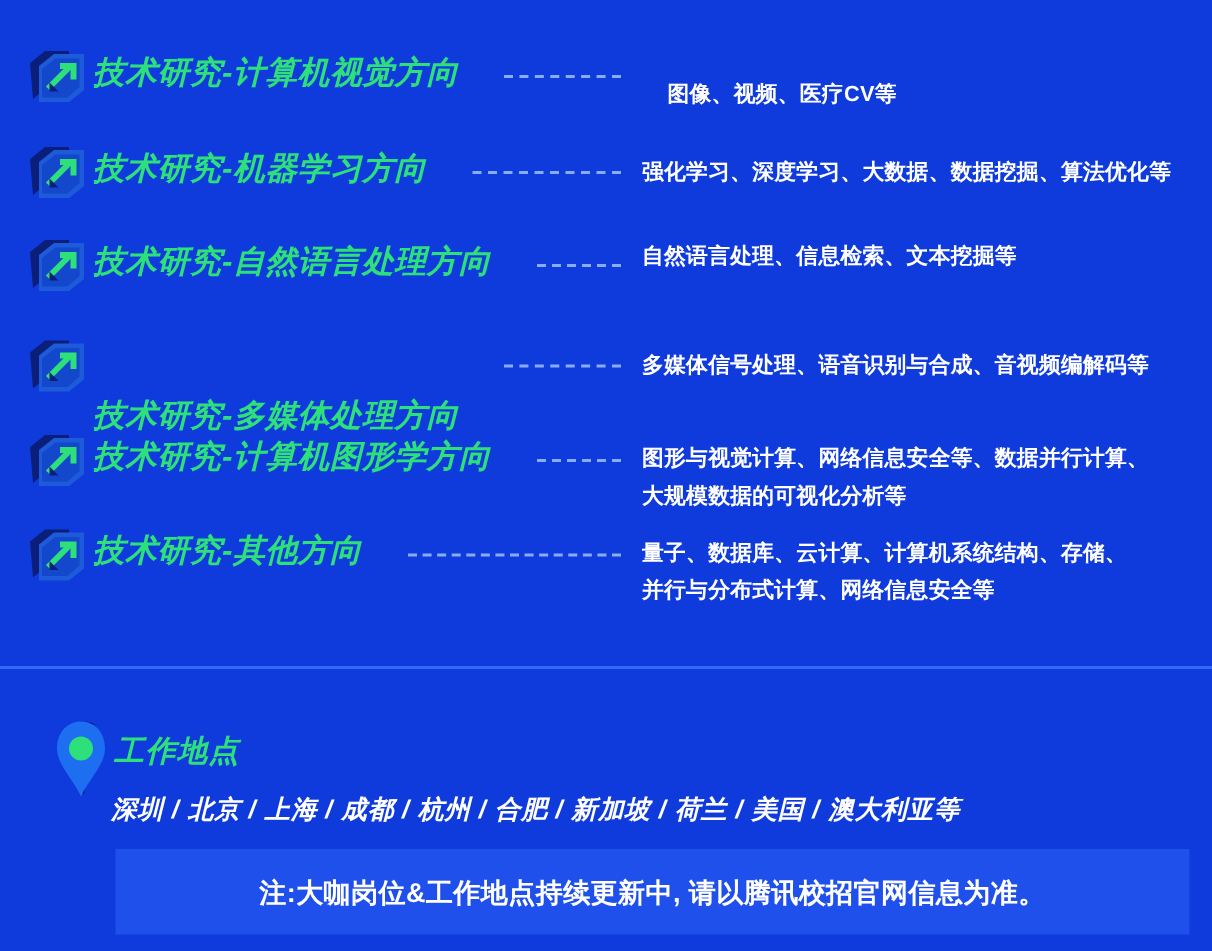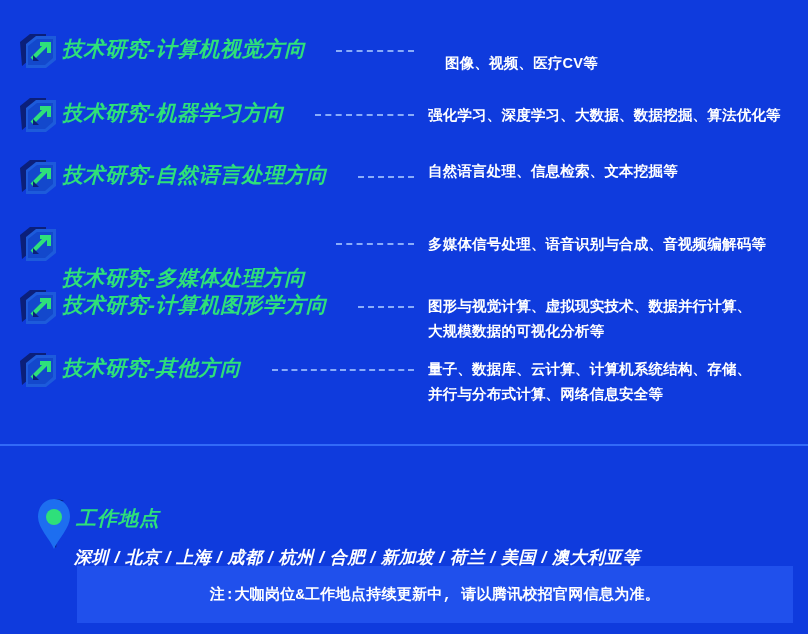--- a/index.html
+++ b/index.html
@@ -81,21 +81,21 @@
     width: 808px;
     height: 2px;
     background: #3f7bff;
     opacity: 0.75;
   }
 
   
   .location-block {
     position: absolute;
     left: 0;
-    top: 472px;
+    top: 454px;
     width: 808px;
     height: 110px;
   }
   .loc-icon {
     position: absolute;
     left: 26px;
     top: 24px;
     width: 52px;
     height: 56px;
   }
@@ -130,25 +130,24 @@
     top: 566px;
     width: 716px;
     height: 57px;
     background: #2050ec;
     display: flex;
     align-items: center;
     justify-content: center;
   }
   .note-text {
     color: #ffffff;
-    font-size: 15px;
+    font-size: 18px;
     font-weight: bold;
     letter-spacing: 0.3px;
     white-space: nowrap;
-    font-family: Liberation Mono, monospace;
   }
 </style>
 </head>
 <body>
 
 <div id="page">
 
   <div class="directions">
 
     <div class="dir-row" style="top:30px;">
@@ -230,21 +229,21 @@
           <path d="M10 14 L20 6 L40 6 L40 30 L30 38 L10 38 Z" fill="#1d5bdb"></path>
           <path d="M12 16 L21 9 L37 9 L37 28 L29 35 L12 35 Z" fill="#1348cc"></path>
           <path d="M16 29 L30 15" stroke="#2ee07a" stroke-width="4" fill="none"></path>
           <path d="M24 14 L33 14 L33 23" stroke="#2ee07a" stroke-width="4" fill="none" stroke-linejoin="miter"></path>
           <path d="M17 25 L17 31 L23 31 Z" fill="#0b1f7a"></path>
         </svg>
       </span>
       <span class="dir-title" style="top:6px;">技术研究-计算机图形学方向</span>
       <span class="dir-dash" style="left:358px; top:20px; width:56px;"></span>
       <div class="dir-desc" style="top:8px;">
-        <div>图形与视觉计算、虚拟现实技术、数据并行计算、</div>
+        <div>图形与视觉计算、网络信息安全等、数据并行计算、</div>
         <div>大规模数据的可视化分析等</div>
       </div>
     </div>
 
     <div class="dir-row" style="top:349px;">
       <span class="dir-icon">
         <svg width="44" height="44" viewBox="0 0 44 44">
           <path d="M4 12 L14 4 L30 4 L30 10 L18 10 L12 15 L12 31 L6 36 Z" fill="#0b1f7a"></path>
           <path d="M10 14 L20 6 L40 6 L40 30 L30 38 L10 38 Z" fill="#1d5bdb"></path>
           <path d="M12 16 L21 9 L37 9 L37 28 L29 35 L12 35 Z" fill="#1348cc"></path>

